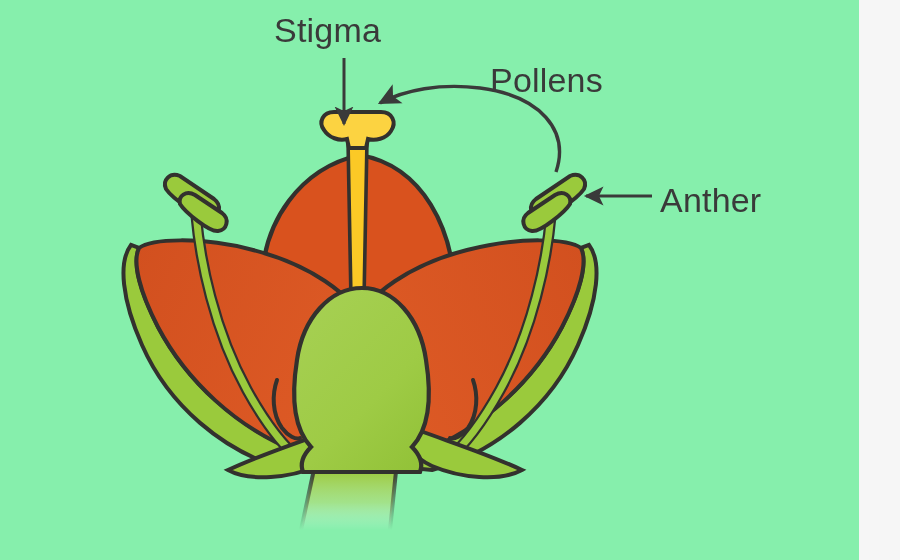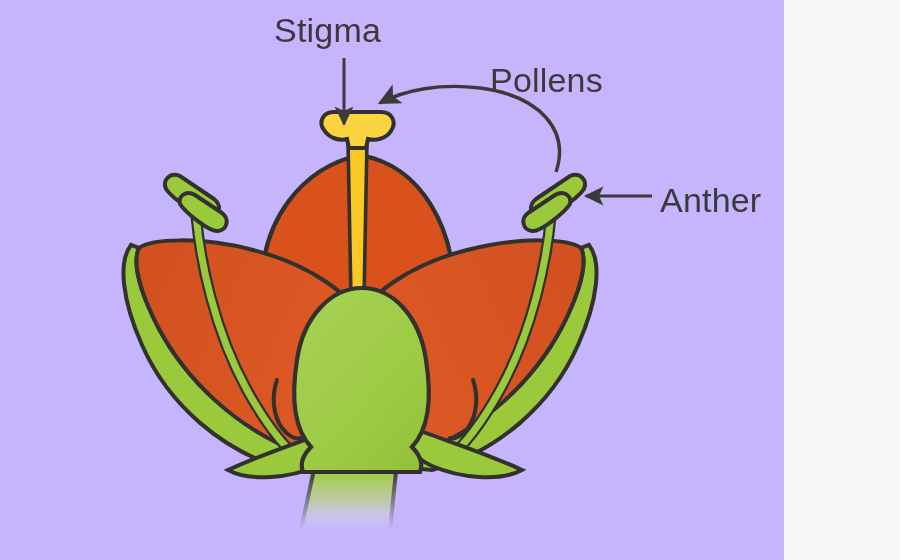--- a/index.html
+++ b/index.html
@@ -8,23 +8,23 @@
   }
   body {
     width: 900px;
     height: 560px;
     background: #f6f6f6;
     font-family: "Liberation Sans", sans-serif;
     overflow: hidden;
   }
   #diagram-root {
     position: relative;
-    width: 784px;
+    width: 859px;
     height: 560px;
-    background: #c4b5fd;
+    background: #86efac;
   }
   svg.flower-canvas {
     position: absolute;
     top: 0;
     left: 0;
     width: 900px;
     height: 560px;
     display: block;
   }
   .label-text {

